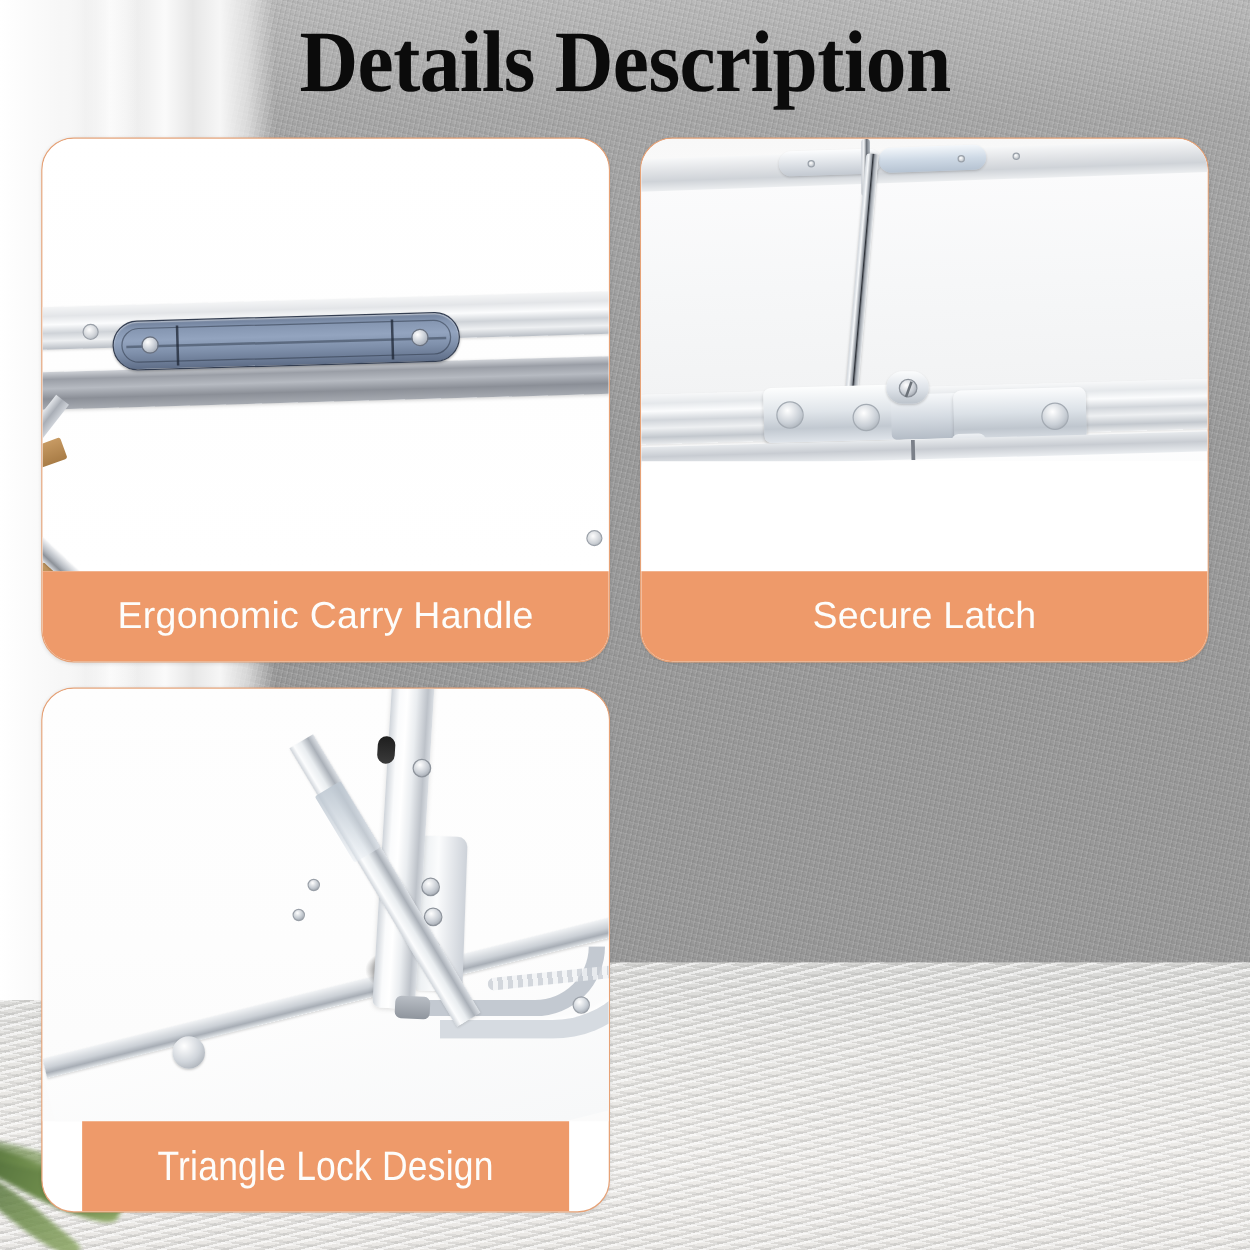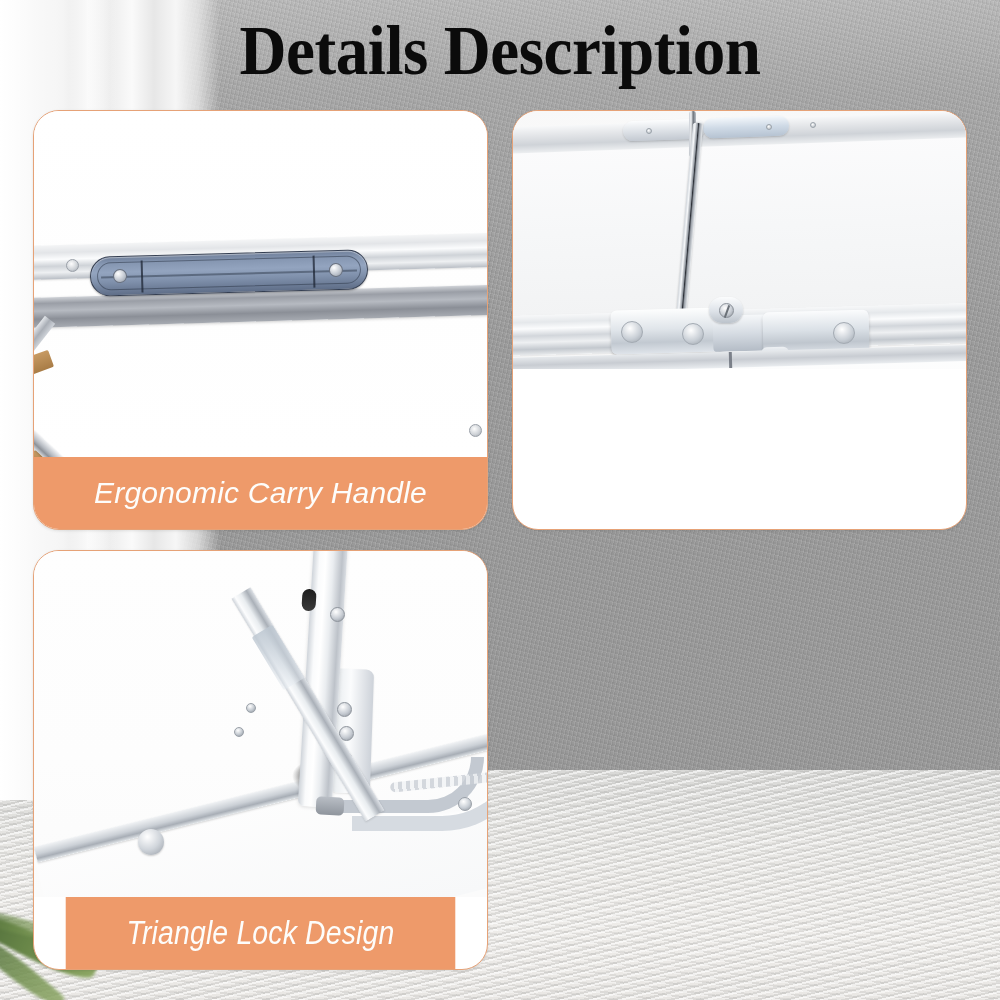--- a/index.html
+++ b/index.html
@@ -78,21 +78,20 @@
 
   
   #grid {
     position:absolute; left:33px; top:110px;
     width:934px; height:644px;
     display:grid;
     grid-template-columns:455px 455px;
     grid-template-rows:420px 420px;
     column-gap:24px;
     row-gap:20px;
-    font-style:italic;
   }
   .card {
     position:relative;
     background:#fff;
     border:1.6px solid #e6a277;
     border-radius:26px;
     overflow:hidden;
     box-shadow:0 1px 3px rgba(0,0,0,.10);
   }
   .photo { position:absolute; left:0; top:0; right:0; bottom:72px; overflow:hidden; background:#fff; }
@@ -543,20 +542,21 @@
       <div class="bighole h1"></div>
       <div class="bighole h2"></div>
       <div class="bighole h3"></div>
       <div class="hub"></div>
       <div class="hub-screw"></div>
       <div class="tab"></div>
       <div class="bottom-rail"></div>
       <div class="gap-line"></div>
       <div class="below"></div>
     </div>
+    <div class="caption">Secure Latch</div>
   </div>
 
 
   <div class="card">
     <div class="photo p4">
       <div class="base-panel"></div>
       <div class="base-rail"></div>
       <div class="foot-tube"></div>
       <div class="foot-tube2"></div>
       <div class="rivets"></div>

